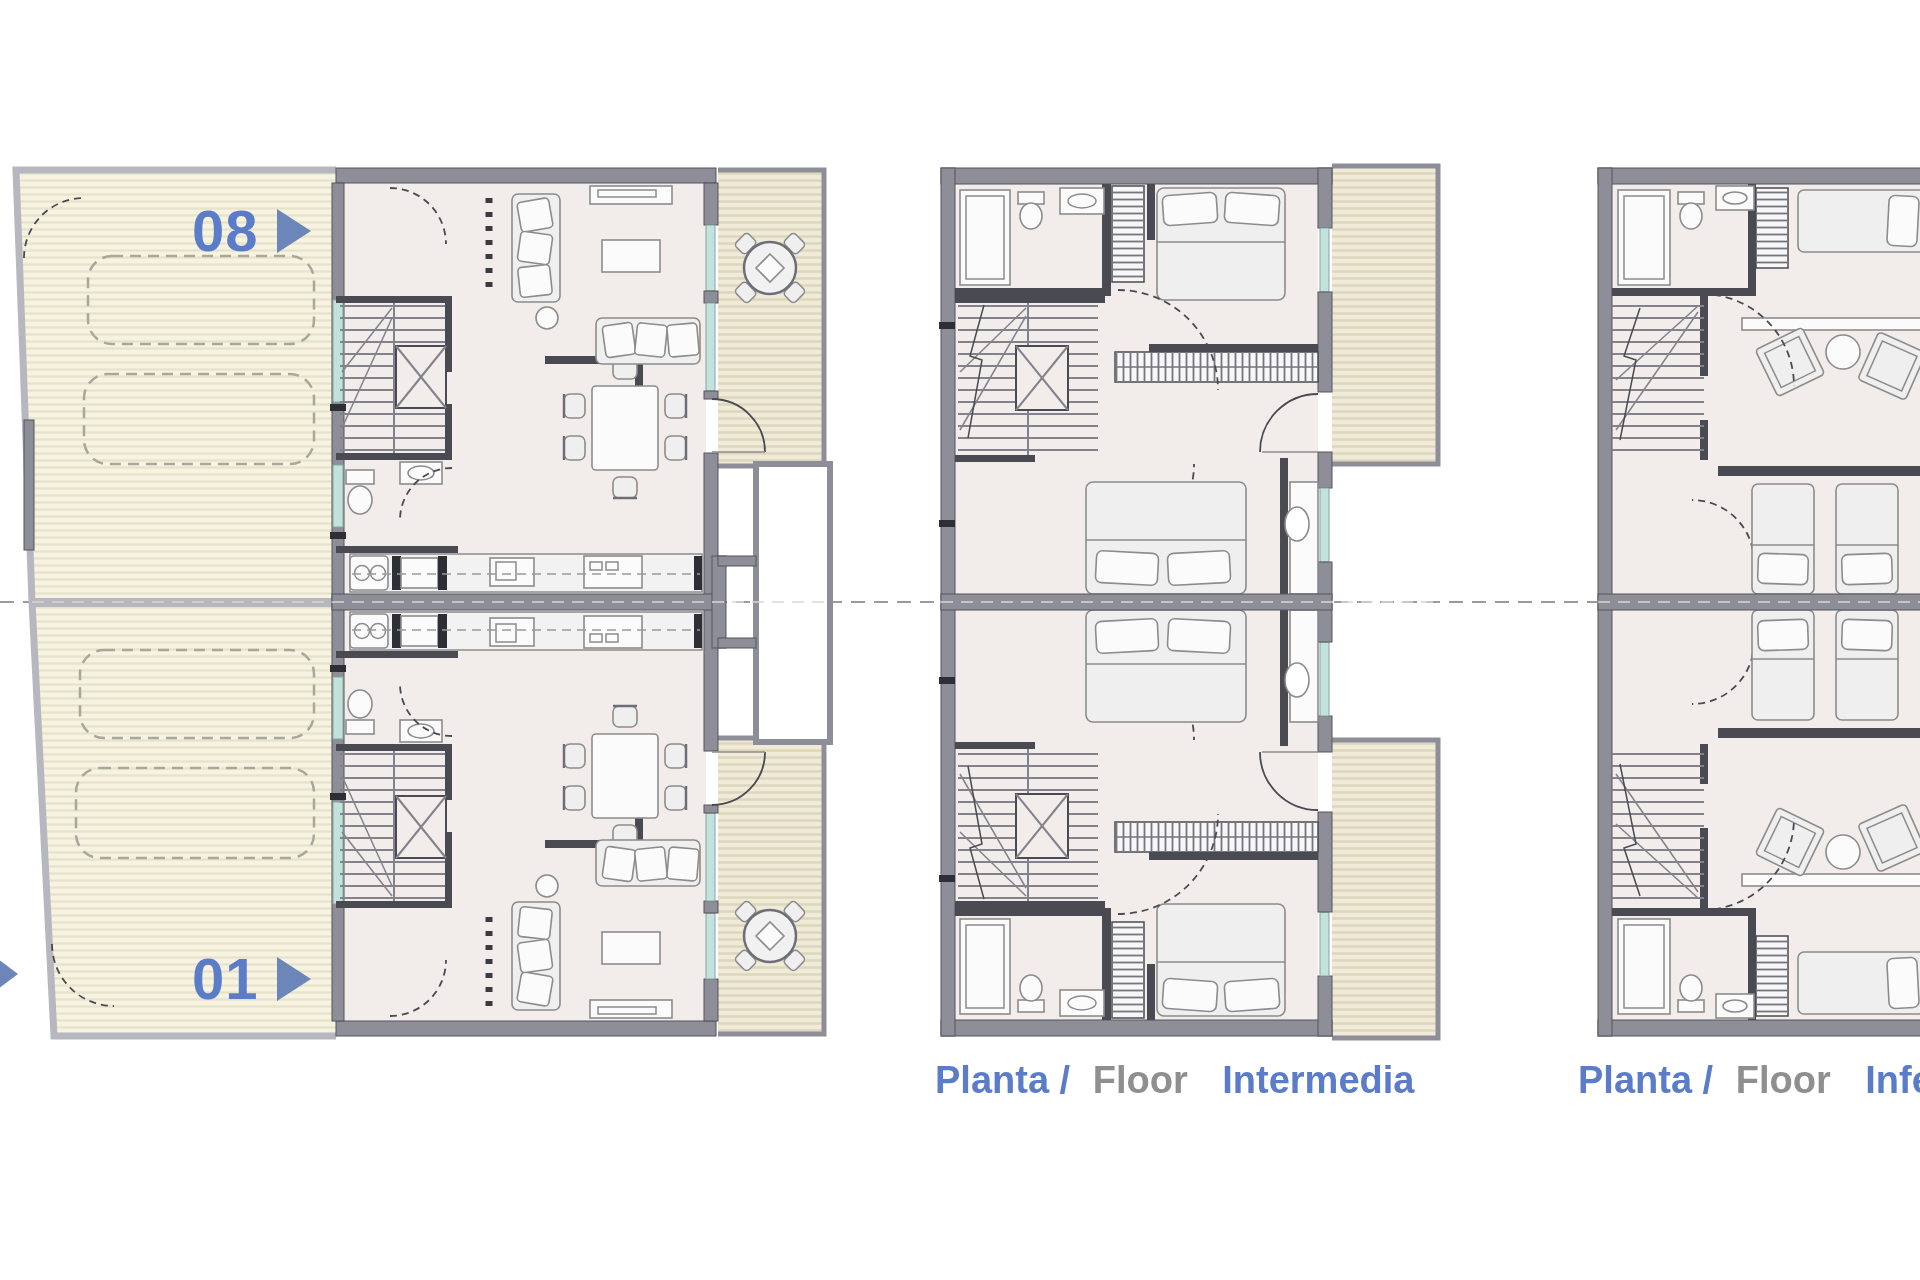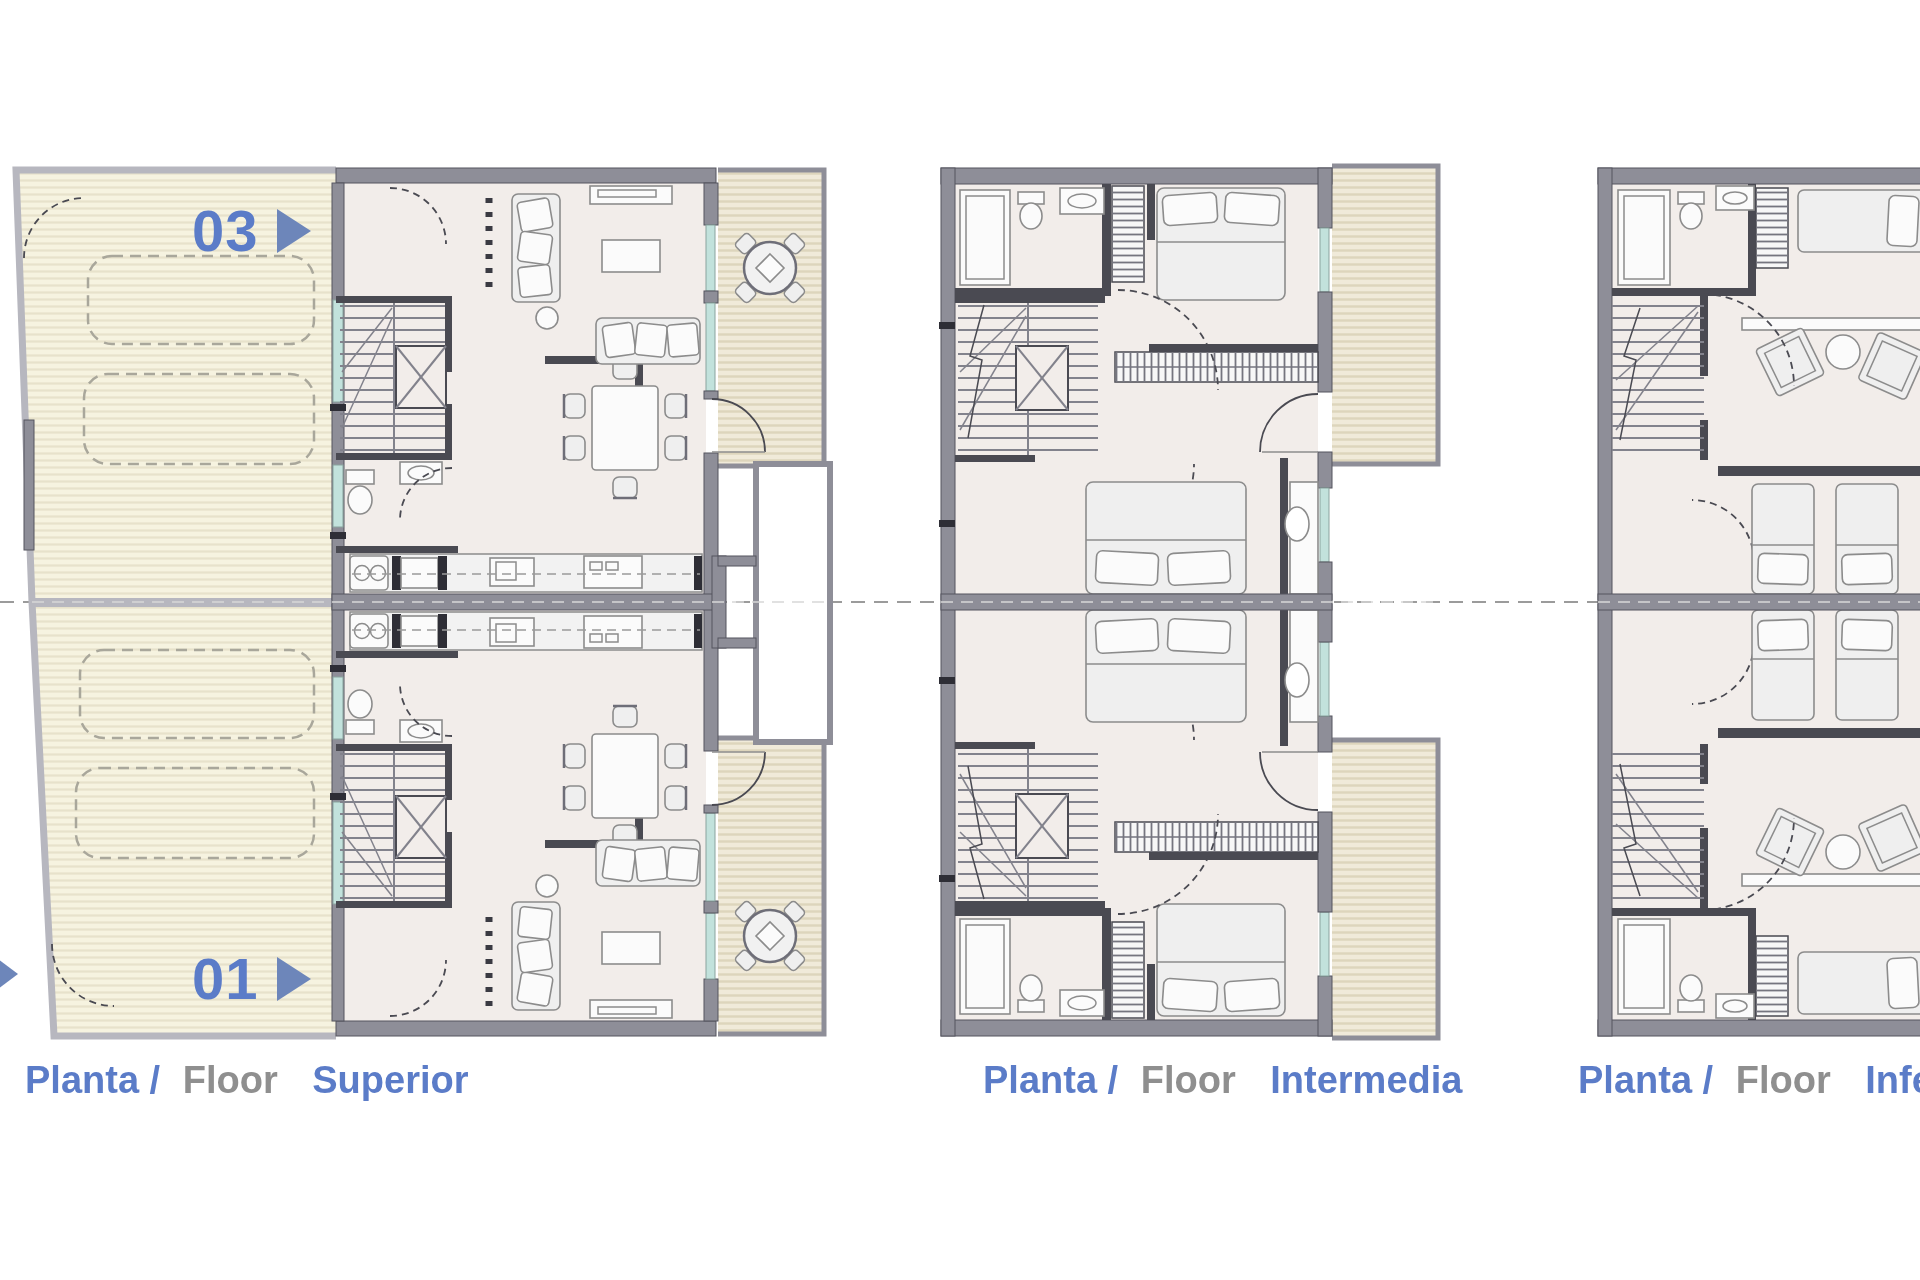--- a/index.html
+++ b/index.html
@@ -364,35 +364,30 @@
 
   <g>
     <use href="#rpHalf"></use>
     <use href="#rpHalf" transform="translate(0,1204) scale(1,-1)"></use>
     <rect class="wall" x="1598" y="594" width="332" height="16"></rect>
     <line class="clight" x1="1598" y1="602" x2="1930" y2="602"></line>
   </g>
 </svg>
 
   <div class="unit-label" style="left:192px;top:202px;">
-    <span class="num">03</span>
+    <span class="num">08</span>
     <span class="tri-right"></span>
   </div>
   <div class="unit-label" style="left:192px;top:950px;justify-content:space-between;">
     <span class="num">01</span>
     <span class="tri-right"></span>
   </div>
   <span class="edge-arrow"></span>
 
-  <div class="caption" style="left:25px;">
-    <span class="c1">Planta /</span>
-    <span class="c2">Floor</span>
-    <span class="c3">Superior</span>
-  </div>
-  <div class="caption" style="left:983px;">
+  <div class="caption" style="left:935px;">
     <span class="c1">Planta /</span>
     <span class="c2">Floor</span>
     <span class="c3">Intermedia</span>
   </div>
   <div class="caption" style="left:1578px;">
     <span class="c1">Planta /</span>
     <span class="c2">Floor</span>
     <span class="c3">Inferior</span>
   </div>
 </div>

